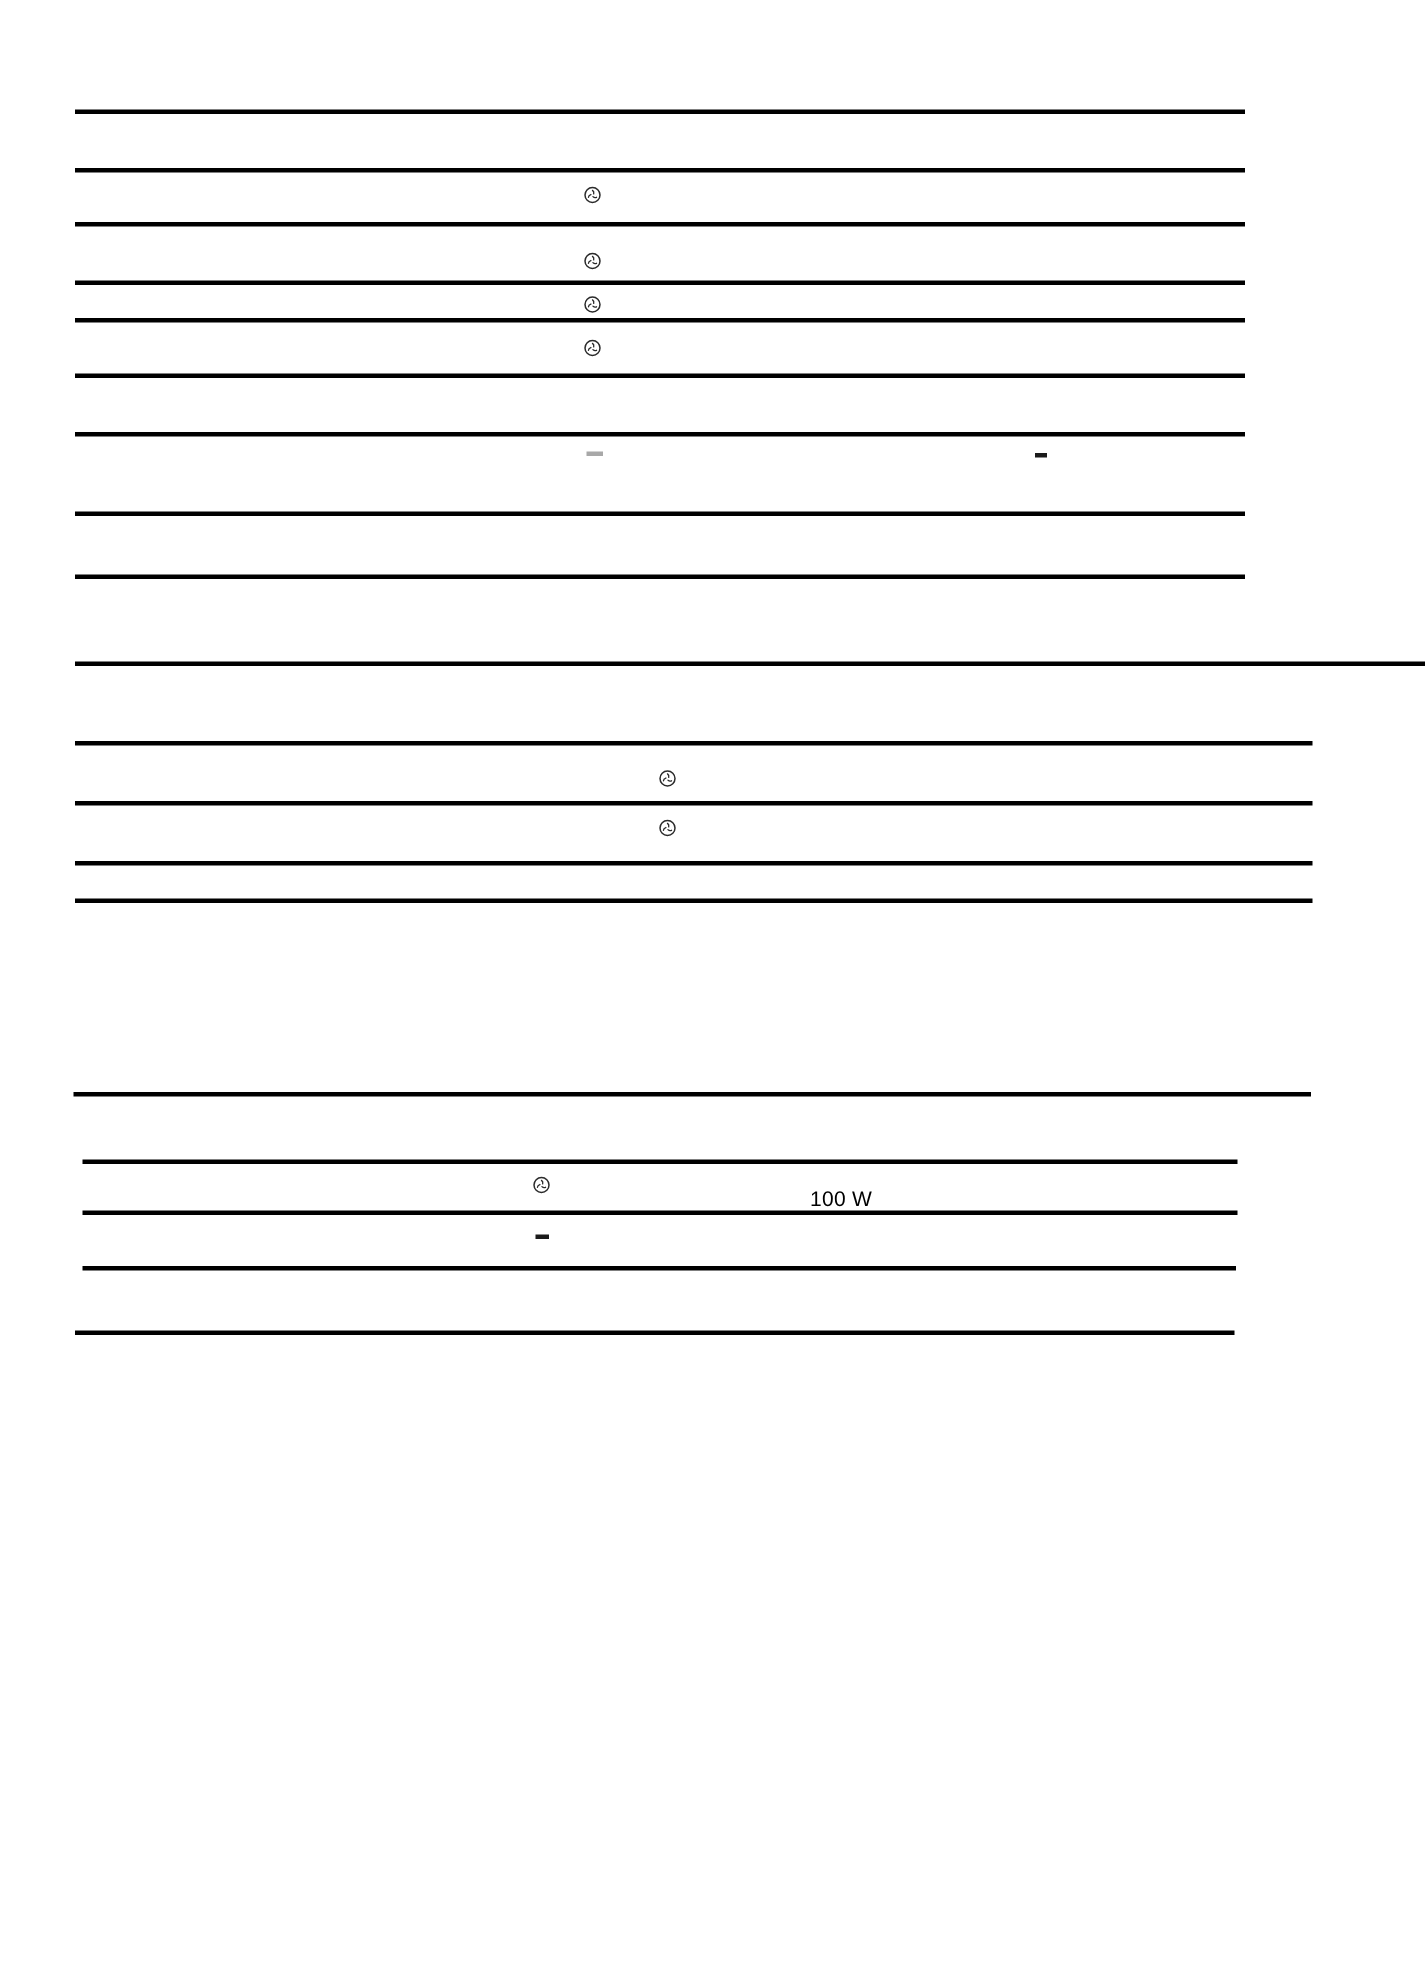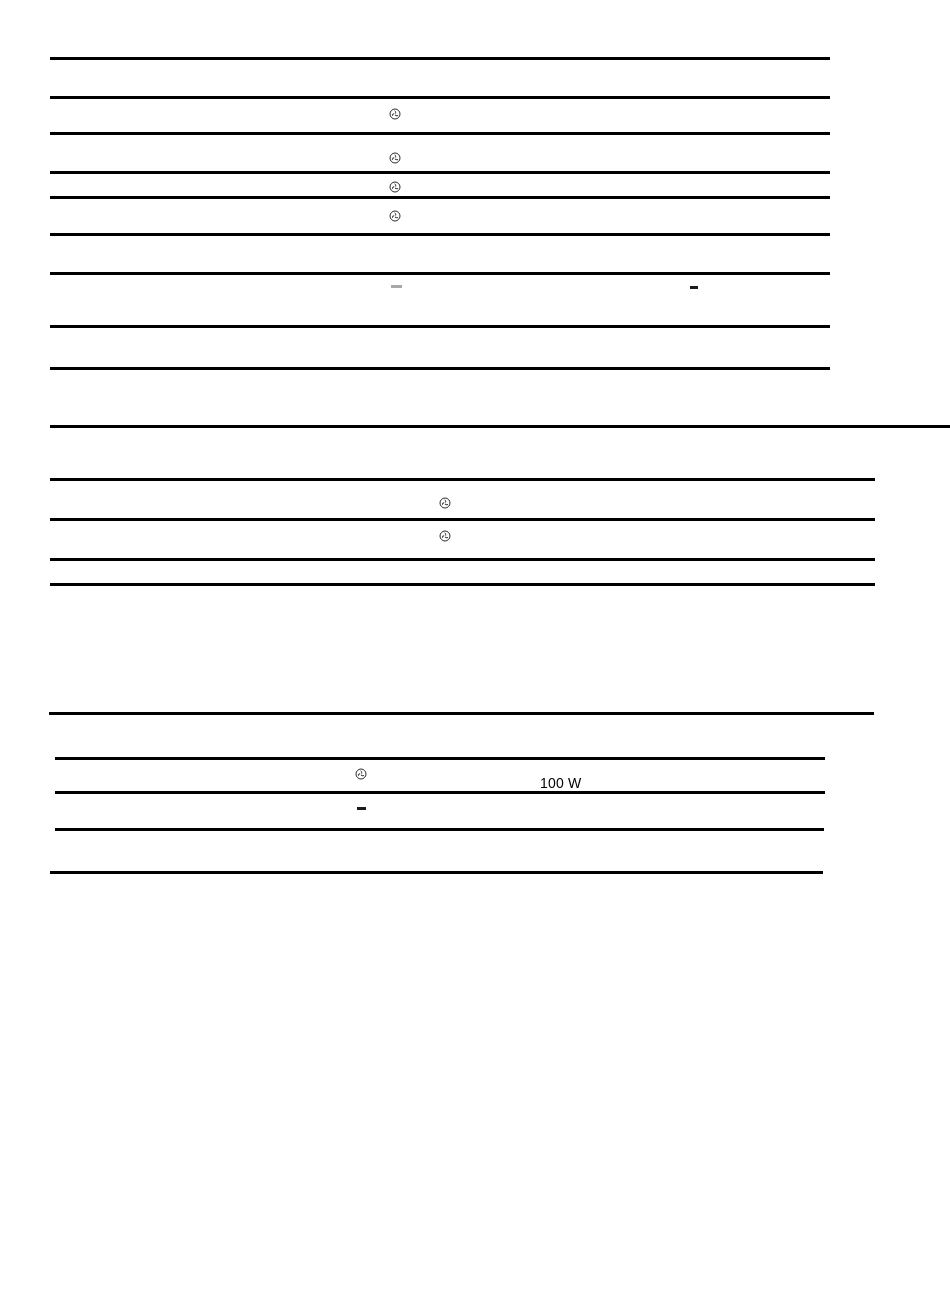--- a/index.html
+++ b/index.html
@@ -1,20 +1,20 @@
 <!DOCTYPE html>
 <html><head>
 <meta charset="utf-8">
 <style>
   html, body { margin: 0; padding: 0; background: #ffffff; }
   .page {
     position: relative;
     width: 950px;
     height: 1048px;
-    margin: 0 auto;
+    margin: 16px auto;
     background: #ffffff;
     overflow: hidden;
     font-family: "Liberation Sans", sans-serif;
   }
   .rule {
     position: absolute;
     height: 2.6px;
     background: #000000;
   }
   .sym {

